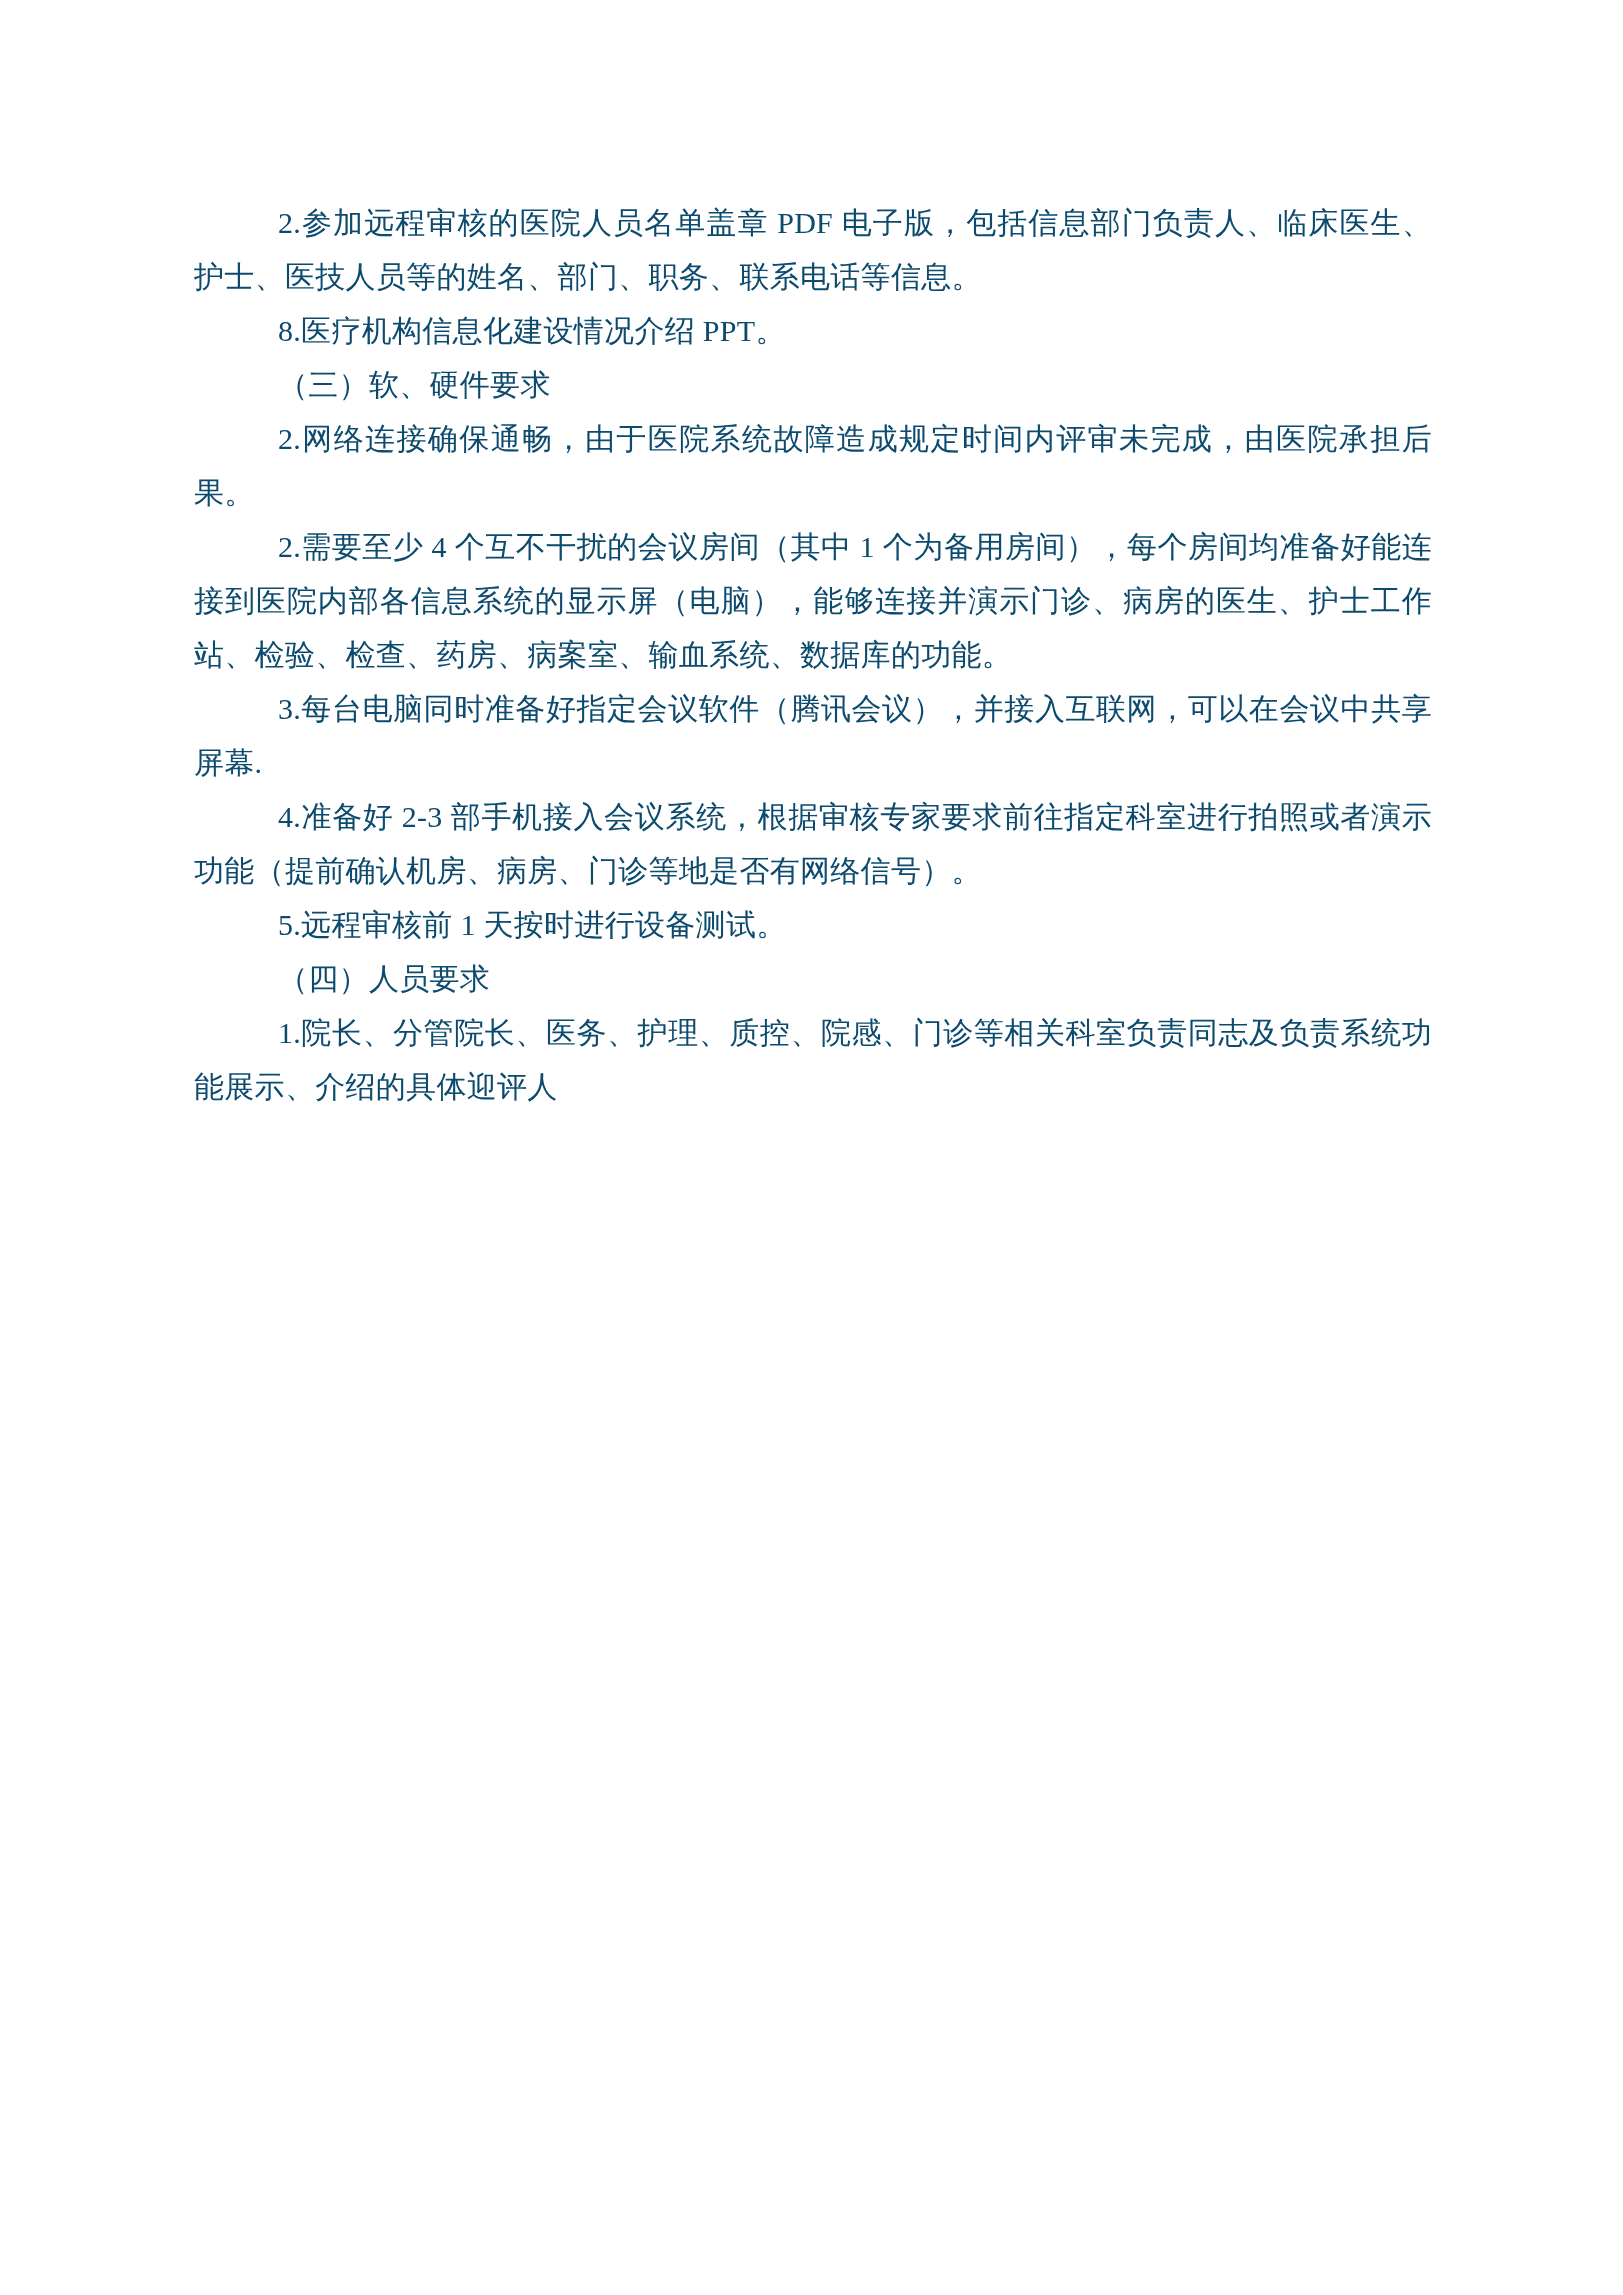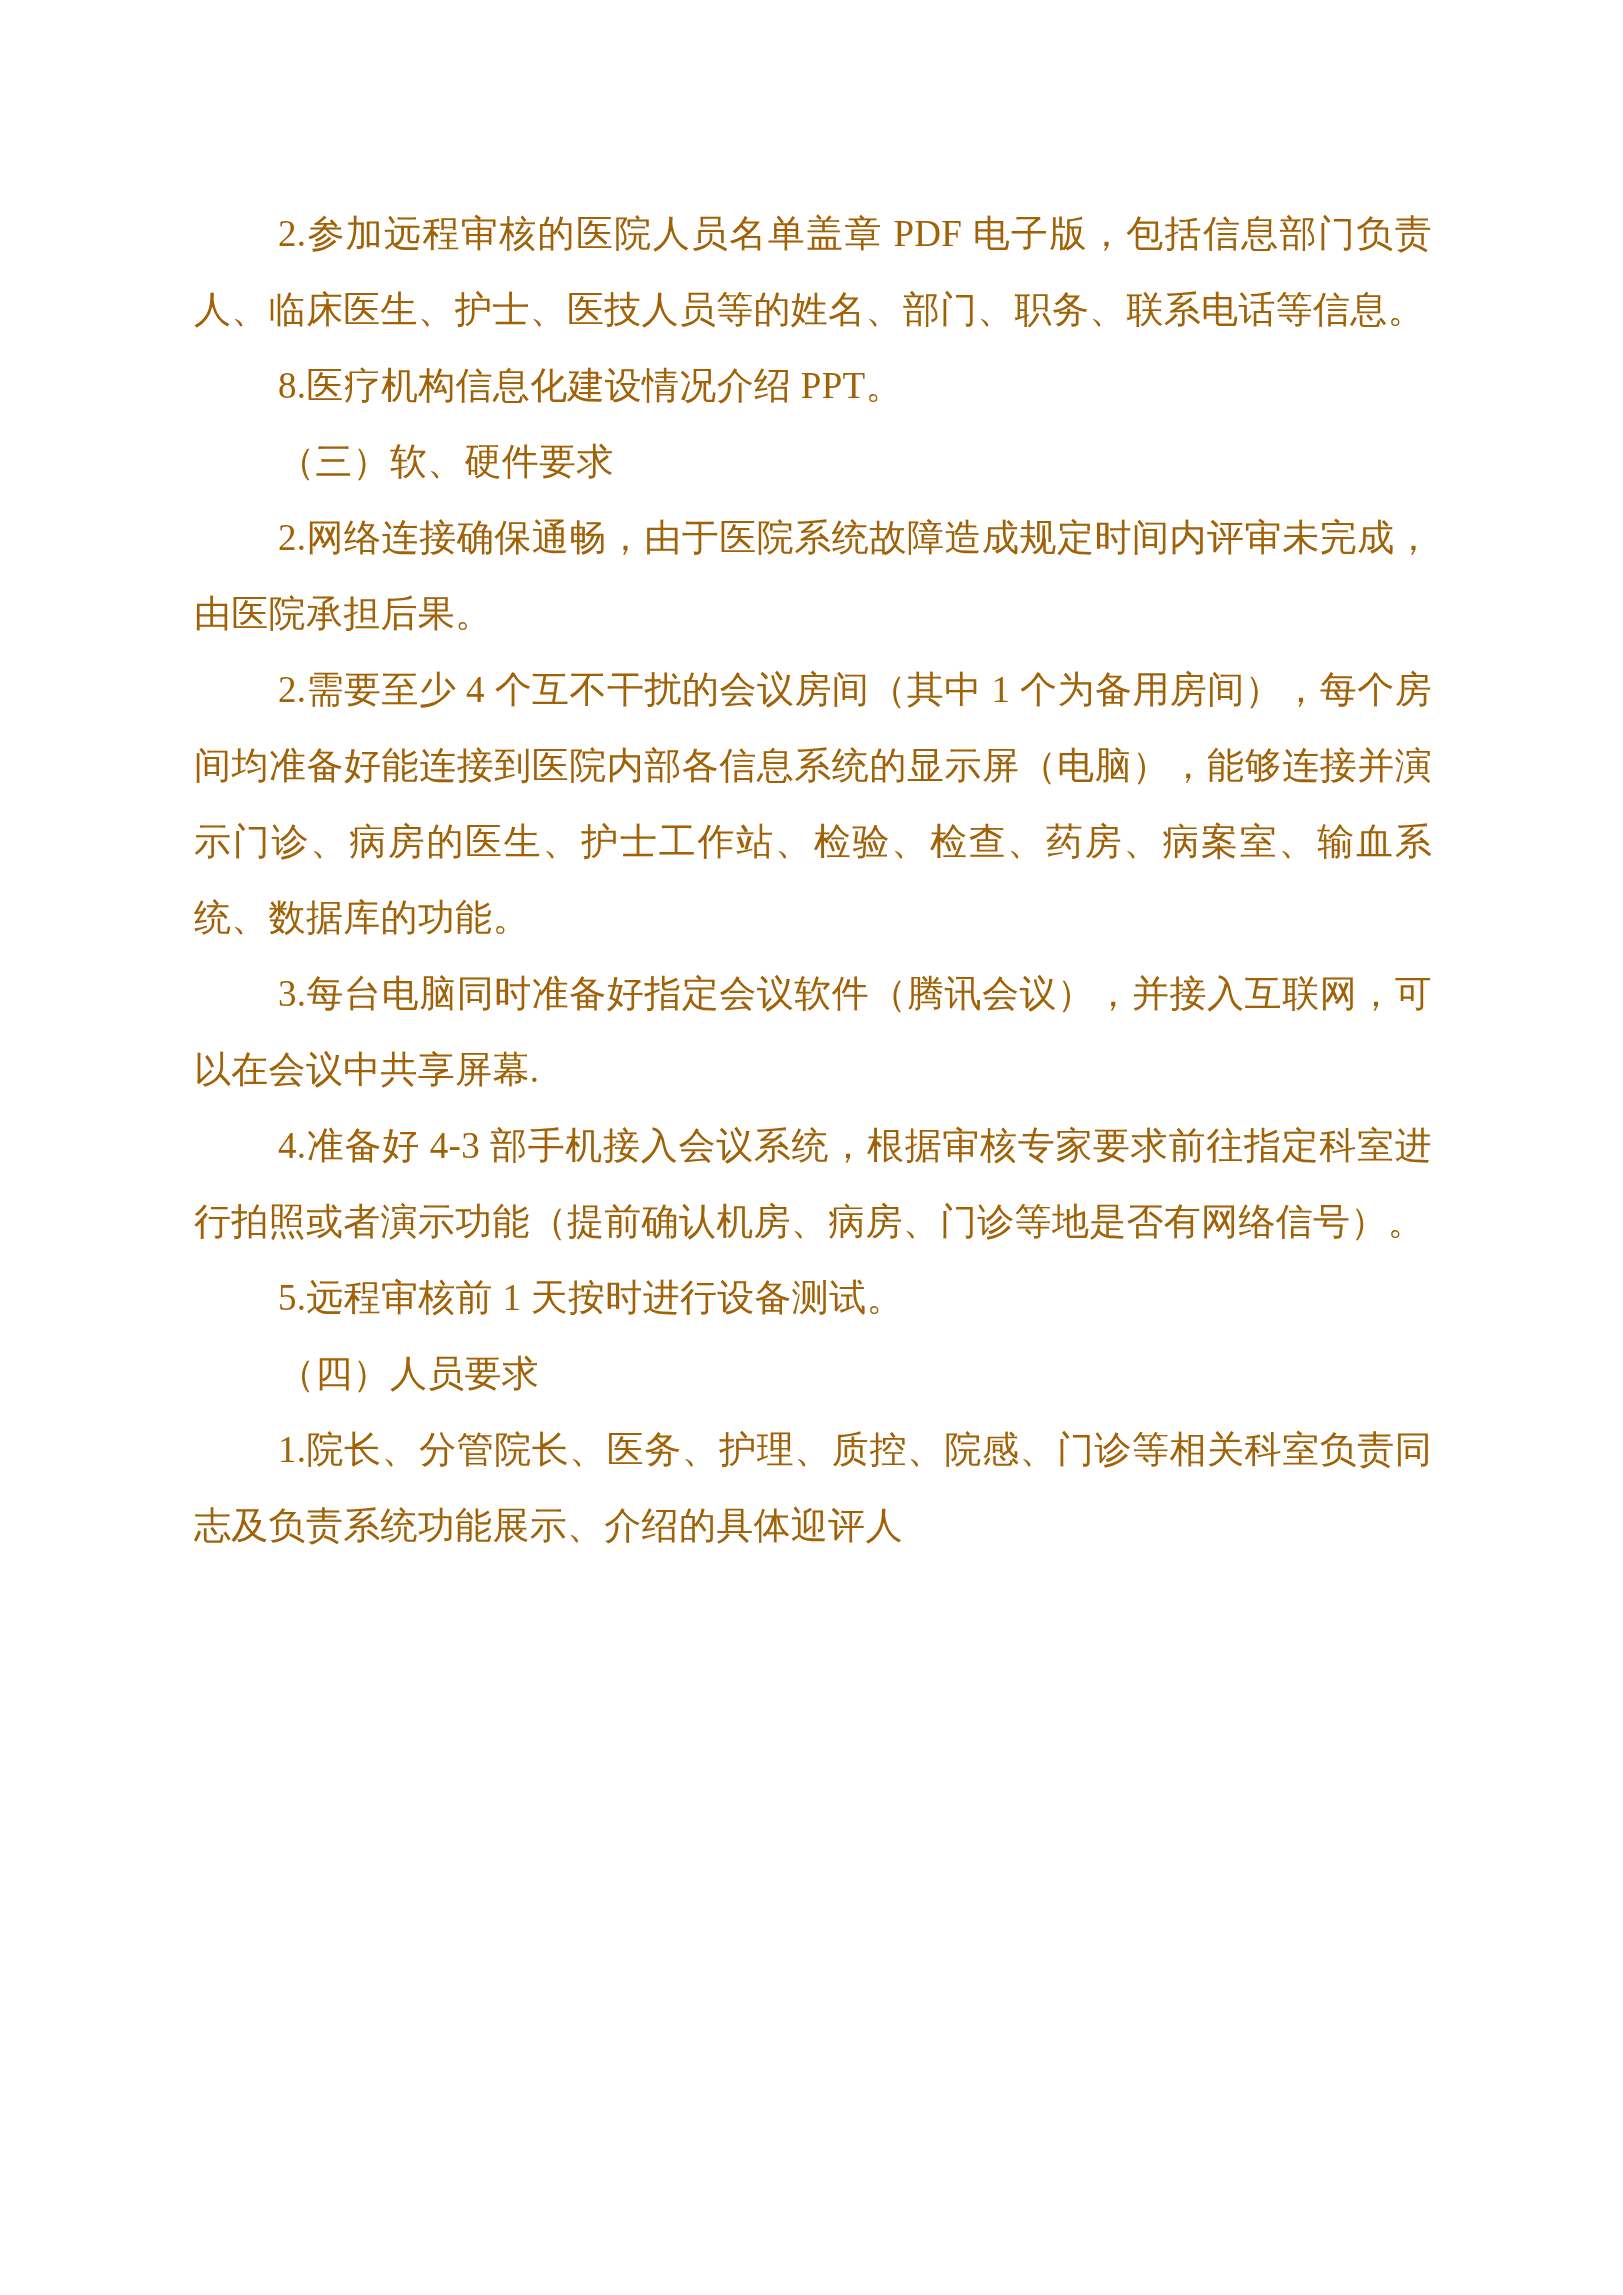--- a/index.html
+++ b/index.html
@@ -27,28 +27,28 @@
   
   #body-text {
     position: absolute;
     left: 194px;
     top: 196px;
     width: 1238px;
   }
 
   .para {
     margin: 0;
-    font-size: 37px;
-    line-height: 76px;
+    font-size: 30px;
+    line-height: 54px;
     letter-spacing: 0.3px;
     text-align: justify;
     text-justify: inter-character;
     word-break: break-all;
     white-space: pre-wrap;
-    color: #a16207;
+    color: #0c4a6e;
   }
 
   
   .indent {
     text-indent: 84px;
   }
 
   .bold {
     font-weight: bold;
     letter-spacing: 0.7px;
@@ -67,21 +67,21 @@
 
 
     <p class="para indent">（三）软、硬件要求</p>
 
     <p class="para indent">2.网络连接确保通畅，由于医院系统故障造成规定时间内评审未完成，由医院承担后果。</p>
 
     <p class="para indent">2.需要至少 4 个互不干扰的会议房间（其中 1 个为备用房间），每个房间均准备好能连接到医院内部各信息系统的显示屏（电脑），能够连接并演示门诊、病房的医生、护士工作站、检验、检查、药房、病案室、输血系统、数据库的功能。</p>
 
     <p class="para indent">3.每台电脑同时准备好指定会议软件（腾讯会议），并接入互联网，可以在会议中共享屏幕.</p>
 
-    <p class="para indent">4.准备好 4-3 部手机接入会议系统，根据审核专家要求前往指定科室进行拍照或者演示功能（提前确认机房、病房、门诊等地是否有网络信号）。</p>
+    <p class="para indent">4.准备好 2-3 部手机接入会议系统，根据审核专家要求前往指定科室进行拍照或者演示功能（提前确认机房、病房、门诊等地是否有网络信号）。</p>
 
     <p class="para indent">5.远程审核前 1 天按时进行设备测试。</p>
 
     <p class="para indent">（四）人员要求</p>
 
     <p class="para indent">1.院长、分管院长、医务、护理、质控、院感、门诊等相关科室负责同志及负责系统功能展示、介绍的具体迎评人</p>
 
   </div>
 
 </div>

